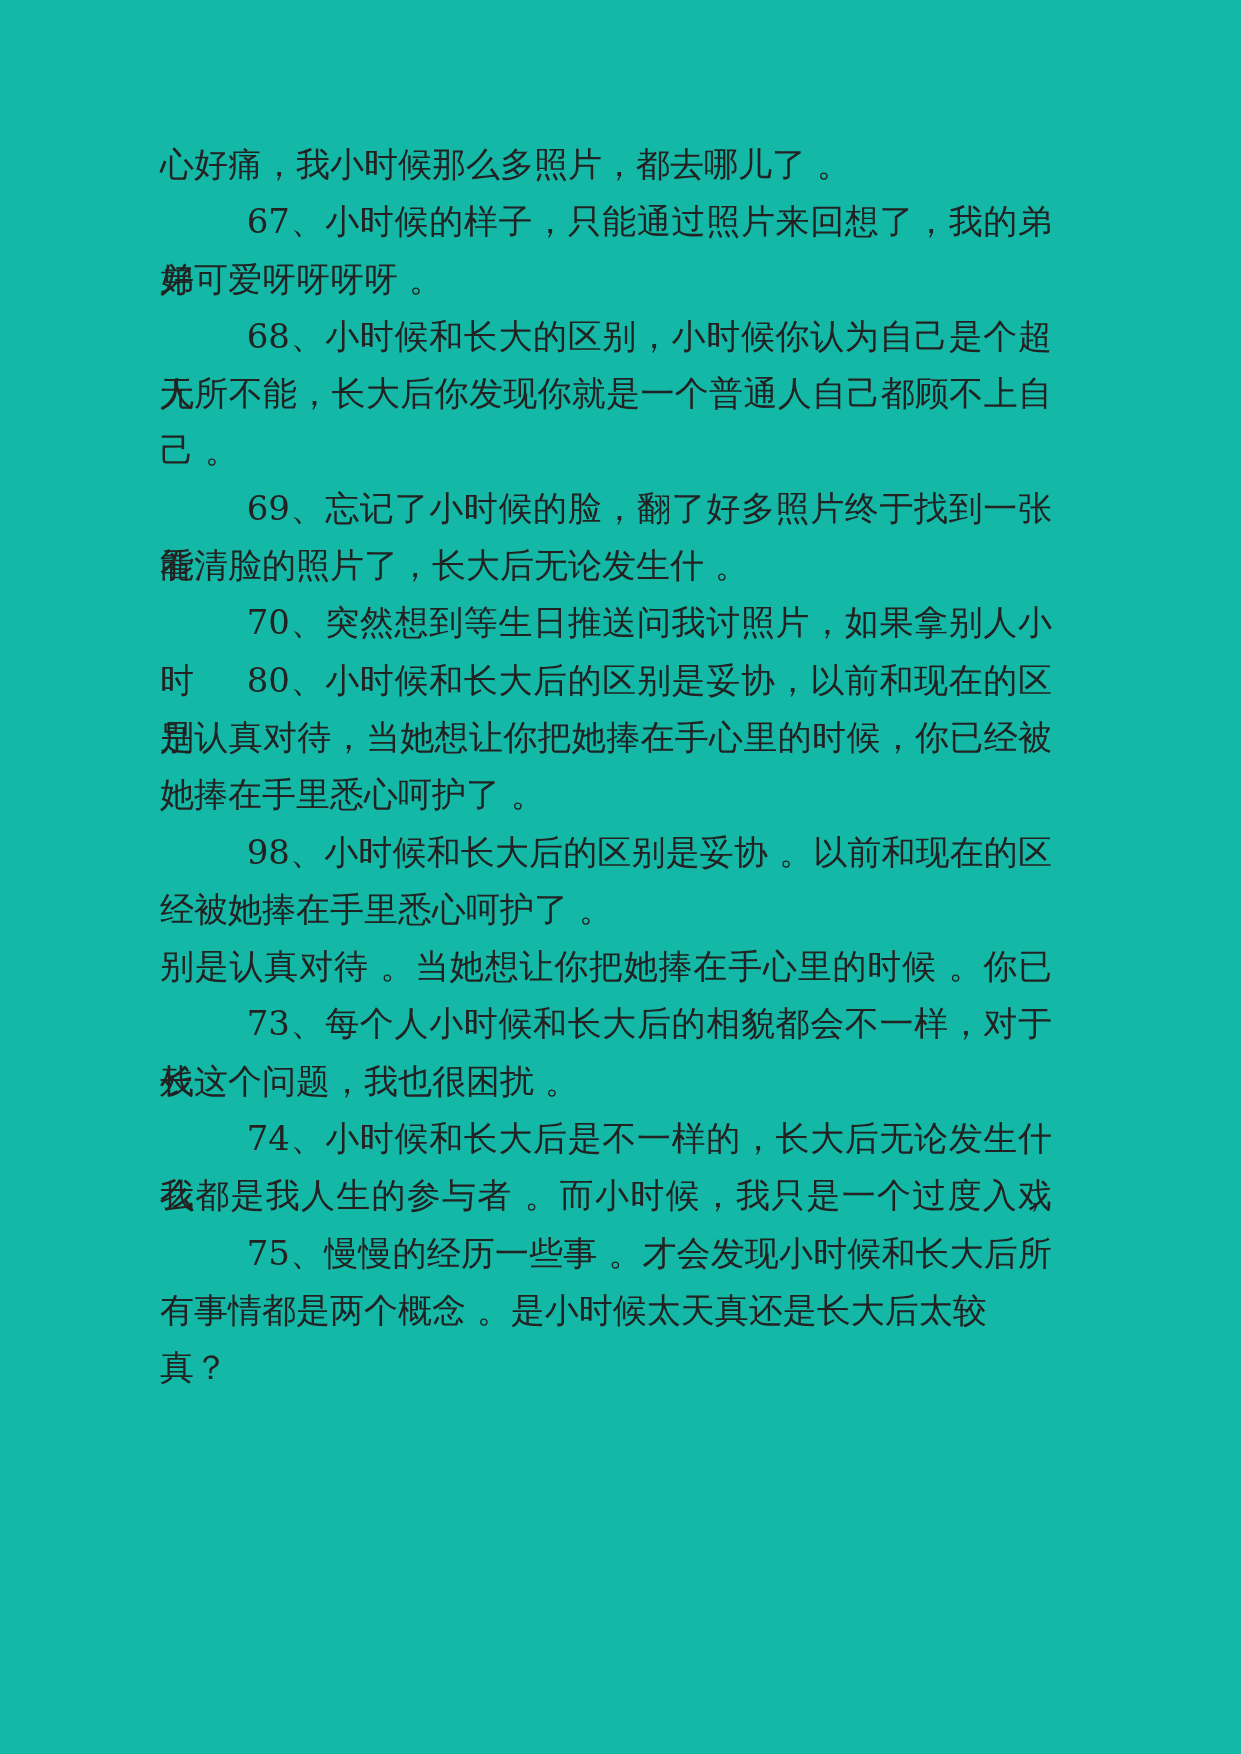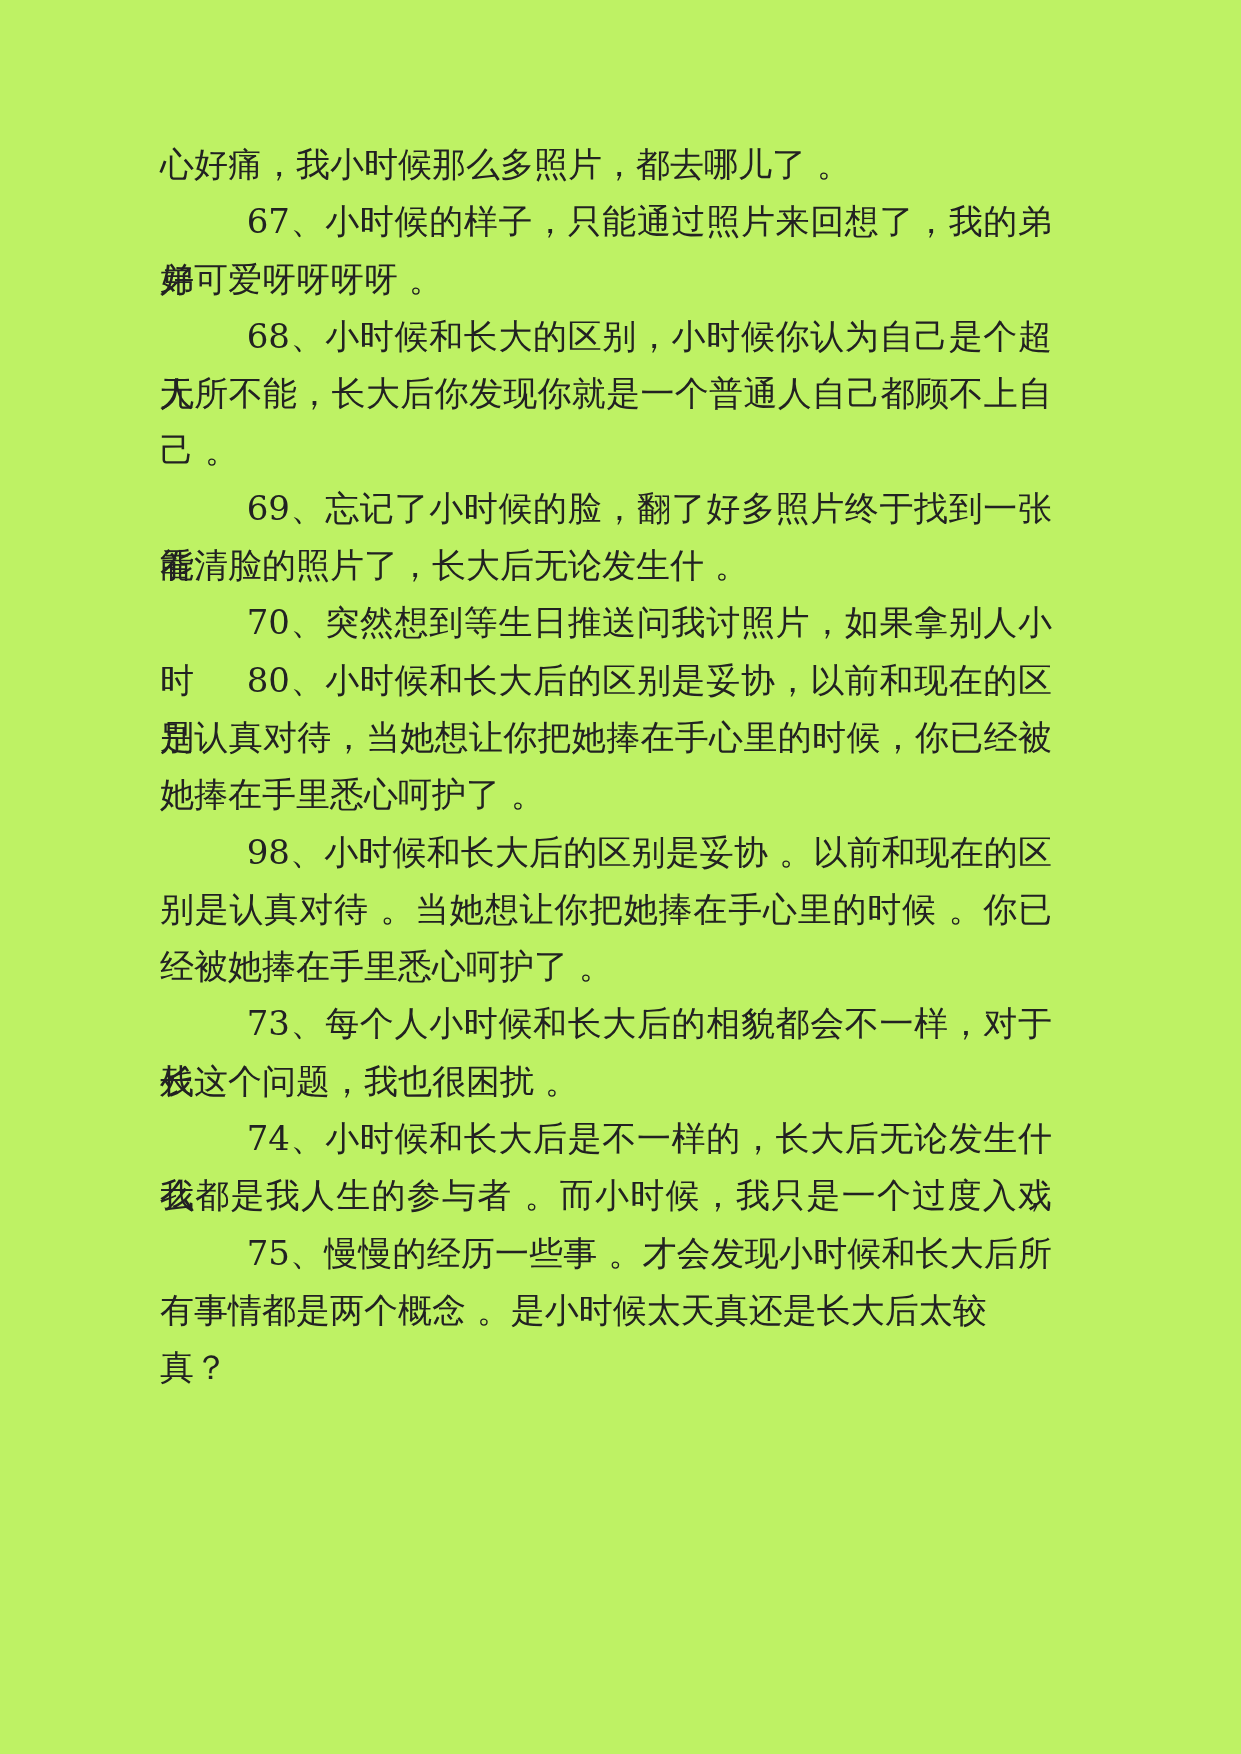--- a/index.html
+++ b/index.html
@@ -4,21 +4,21 @@
 <style>
   html, body {
     margin: 0;
     padding: 0;
     background: #ffffff;
   }
   .page {
     position: relative;
     width: 1241px;
     height: 1754px;
-    background: #bef264;
+    background: #14b8a6;
     overflow: hidden;
     font-family: "DejaVu Serif", "Liberation Serif", serif;
   }
   .text-block {
     position: absolute;
     left: 160px;
     top: 136px;
     width: 892px;
     font-size: 34px;
     line-height: 57.3px;
@@ -49,22 +49,22 @@
     <div class="ln ind jst">68、小时候和长大的区别，小时候你认为自己是个超人</div>
     <div class="ln jst">无所不能，长大后你发现你就是一个普通人自己都顾不上自</div>
     <div class="ln">己 。</div>
     <div class="ln ind jst">69、忘记了小时候的脸，翻了好多照片终于找到一张能</div>
     <div class="ln">看清脸的照片了，长大后无论发生什 。</div>
     <div class="ln ind jst">70、突然想到等生日推送问我讨照片，如果拿别人小时</div>
     <div class="ln ind jst">80、小时候和长大后的区别是妥协，以前和现在的区别</div>
     <div class="ln jst">是认真对待，当她想让你把她捧在手心里的时候，你已经被</div>
     <div class="ln">她捧在手里悉心呵护了 。</div>
     <div class="ln ind jst">98、小时候和长大后的区别是妥协 。以前和现在的区</div>
+    <div class="ln">经被她捧在手里悉心呵护了 。</div>
     <div class="ln jst">别是认真对待 。当她想让你把她捧在手心里的时候 。你已</div>
-    <div class="ln">经被她捧在手里悉心呵护了 。</div>
     <div class="ln ind jst">73、每个人小时候和长大后的相貌都会不一样，对于长</div>
     <div class="ln">残这个问题，我也很困扰 。</div>
     <div class="ln ind jst">74、小时候和长大后是不一样的，长大后无论发生什么，</div>
     <div class="ln jst">我都是我人生的参与者 。而小时候，我只是一个过度入戏</div>
     <div class="ln ind jst">75、慢慢的经历一些事 。才会发现小时候和长大后所</div>
     <div class="ln">有事情都是两个概念 。是小时候太天真还是长大后太较真？</div>
   </div>
 </div>
 
 </body></html>

